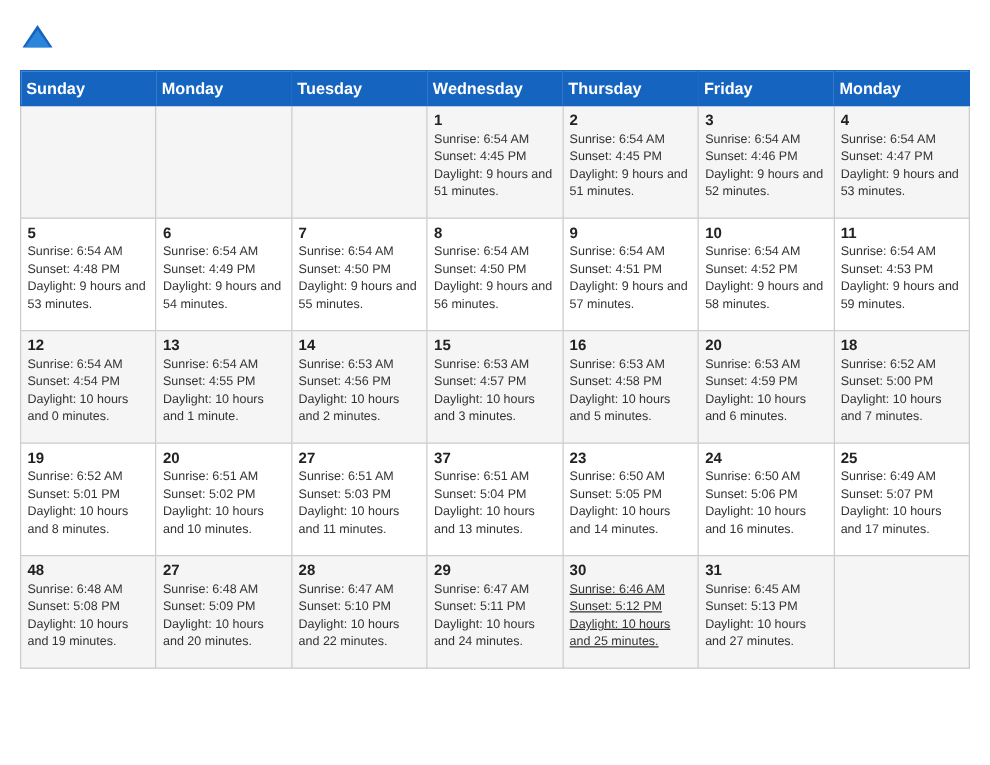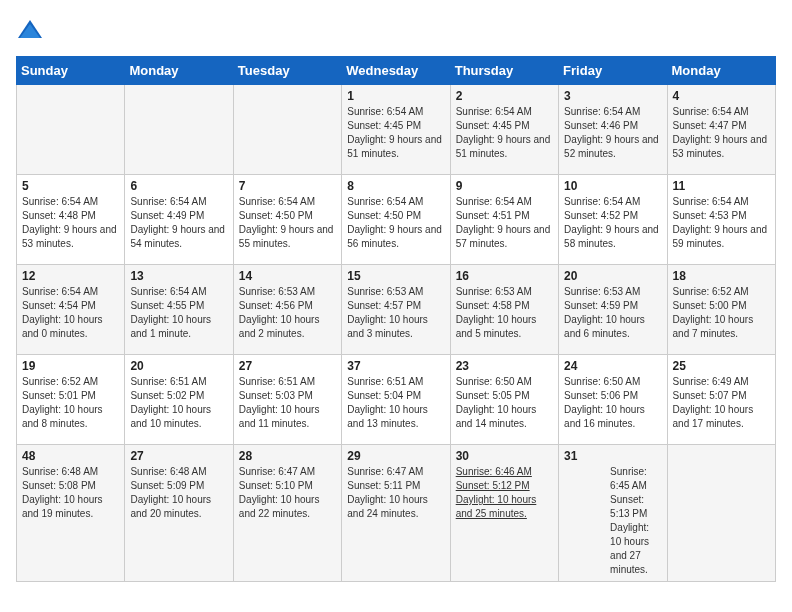--- a/index.html
+++ b/index.html
@@ -314,20 +314,20 @@
 Daylight: 10 hours and 24 minutes.</div>
         </td>
         <td>
           <div class="day-number">30</div>
           <div class="day-info" style="white-space: pre-line; text-decoration: underline;">Sunrise: 6:46 AM
 Sunset: 5:12 PM
 Daylight: 10 hours and 25 minutes.</div>
         </td>
         <td>
           <div class="day-number">31</div>
-          <div class="day-info" style="white-space: pre-line; margin-left: 46px;">Sunrise: 6:45 AM
+          <div class="day-info" style="white-space: pre-line;">Sunrise: 6:45 AM
 Sunset: 5:13 PM
 Daylight: 10 hours and 27 minutes.</div>
         </td>
         <td class="empty"></td>
       </tr>
     </tbody>
 </table>
 
 </body></html>

